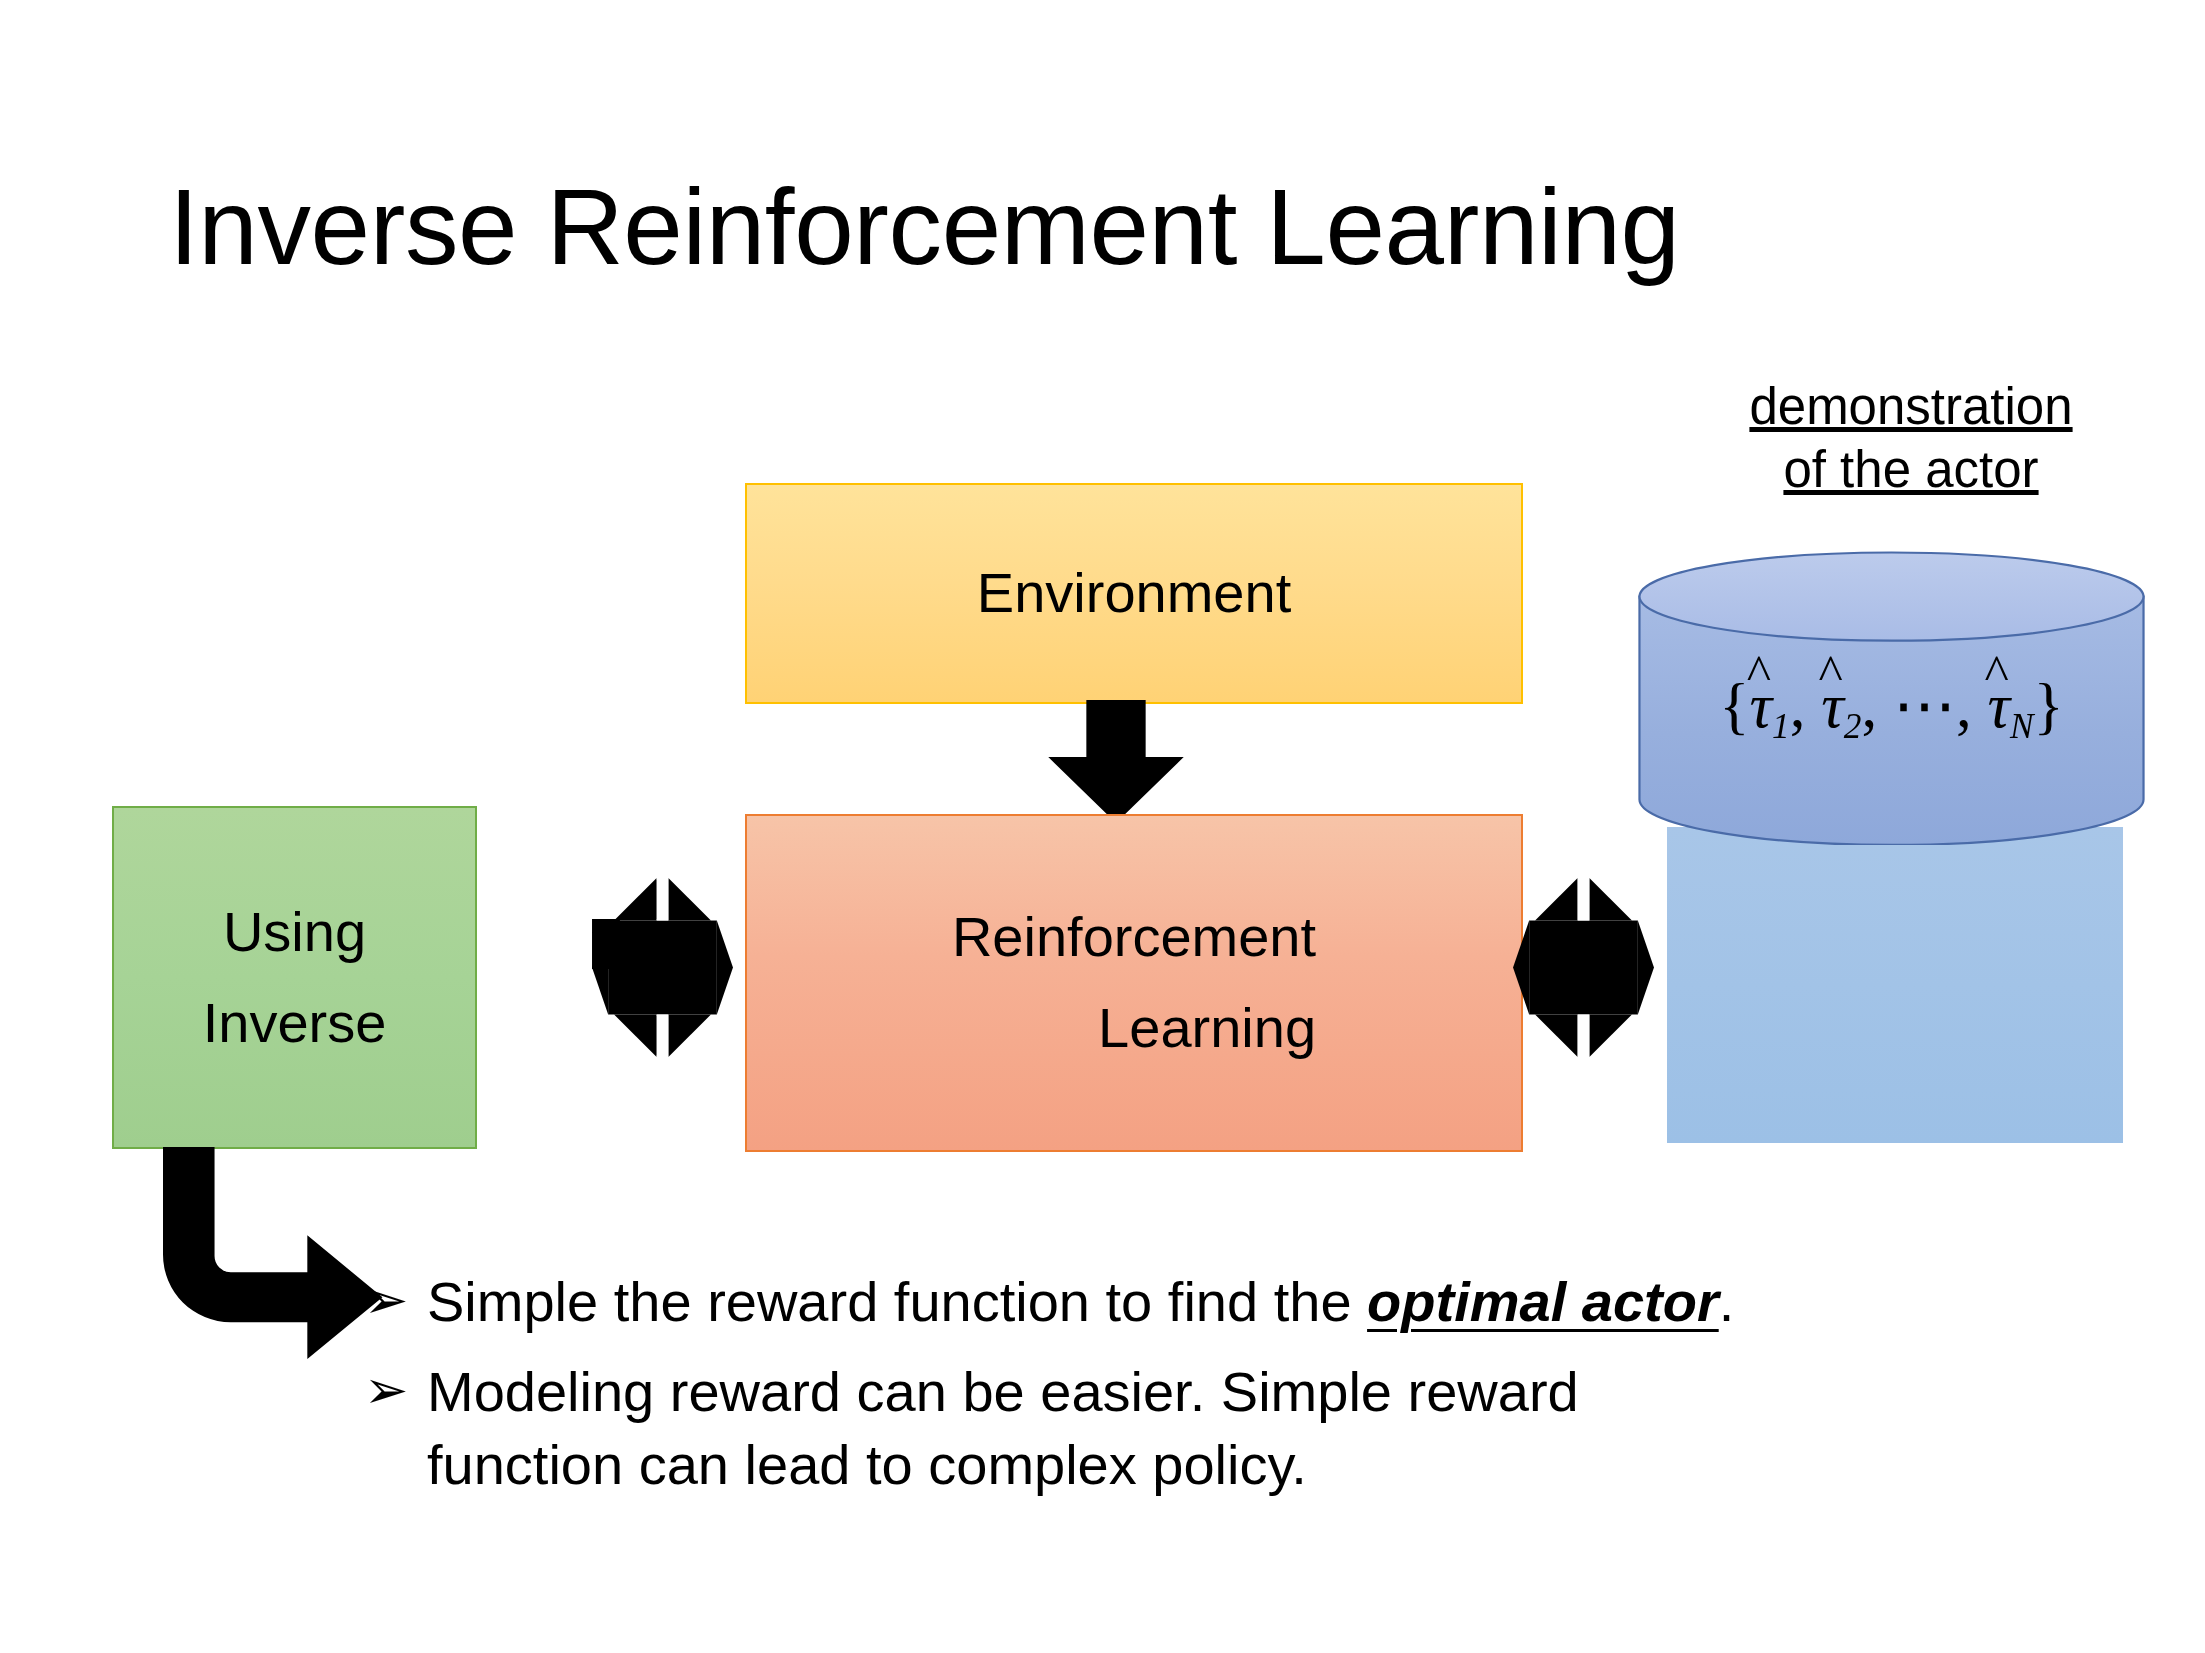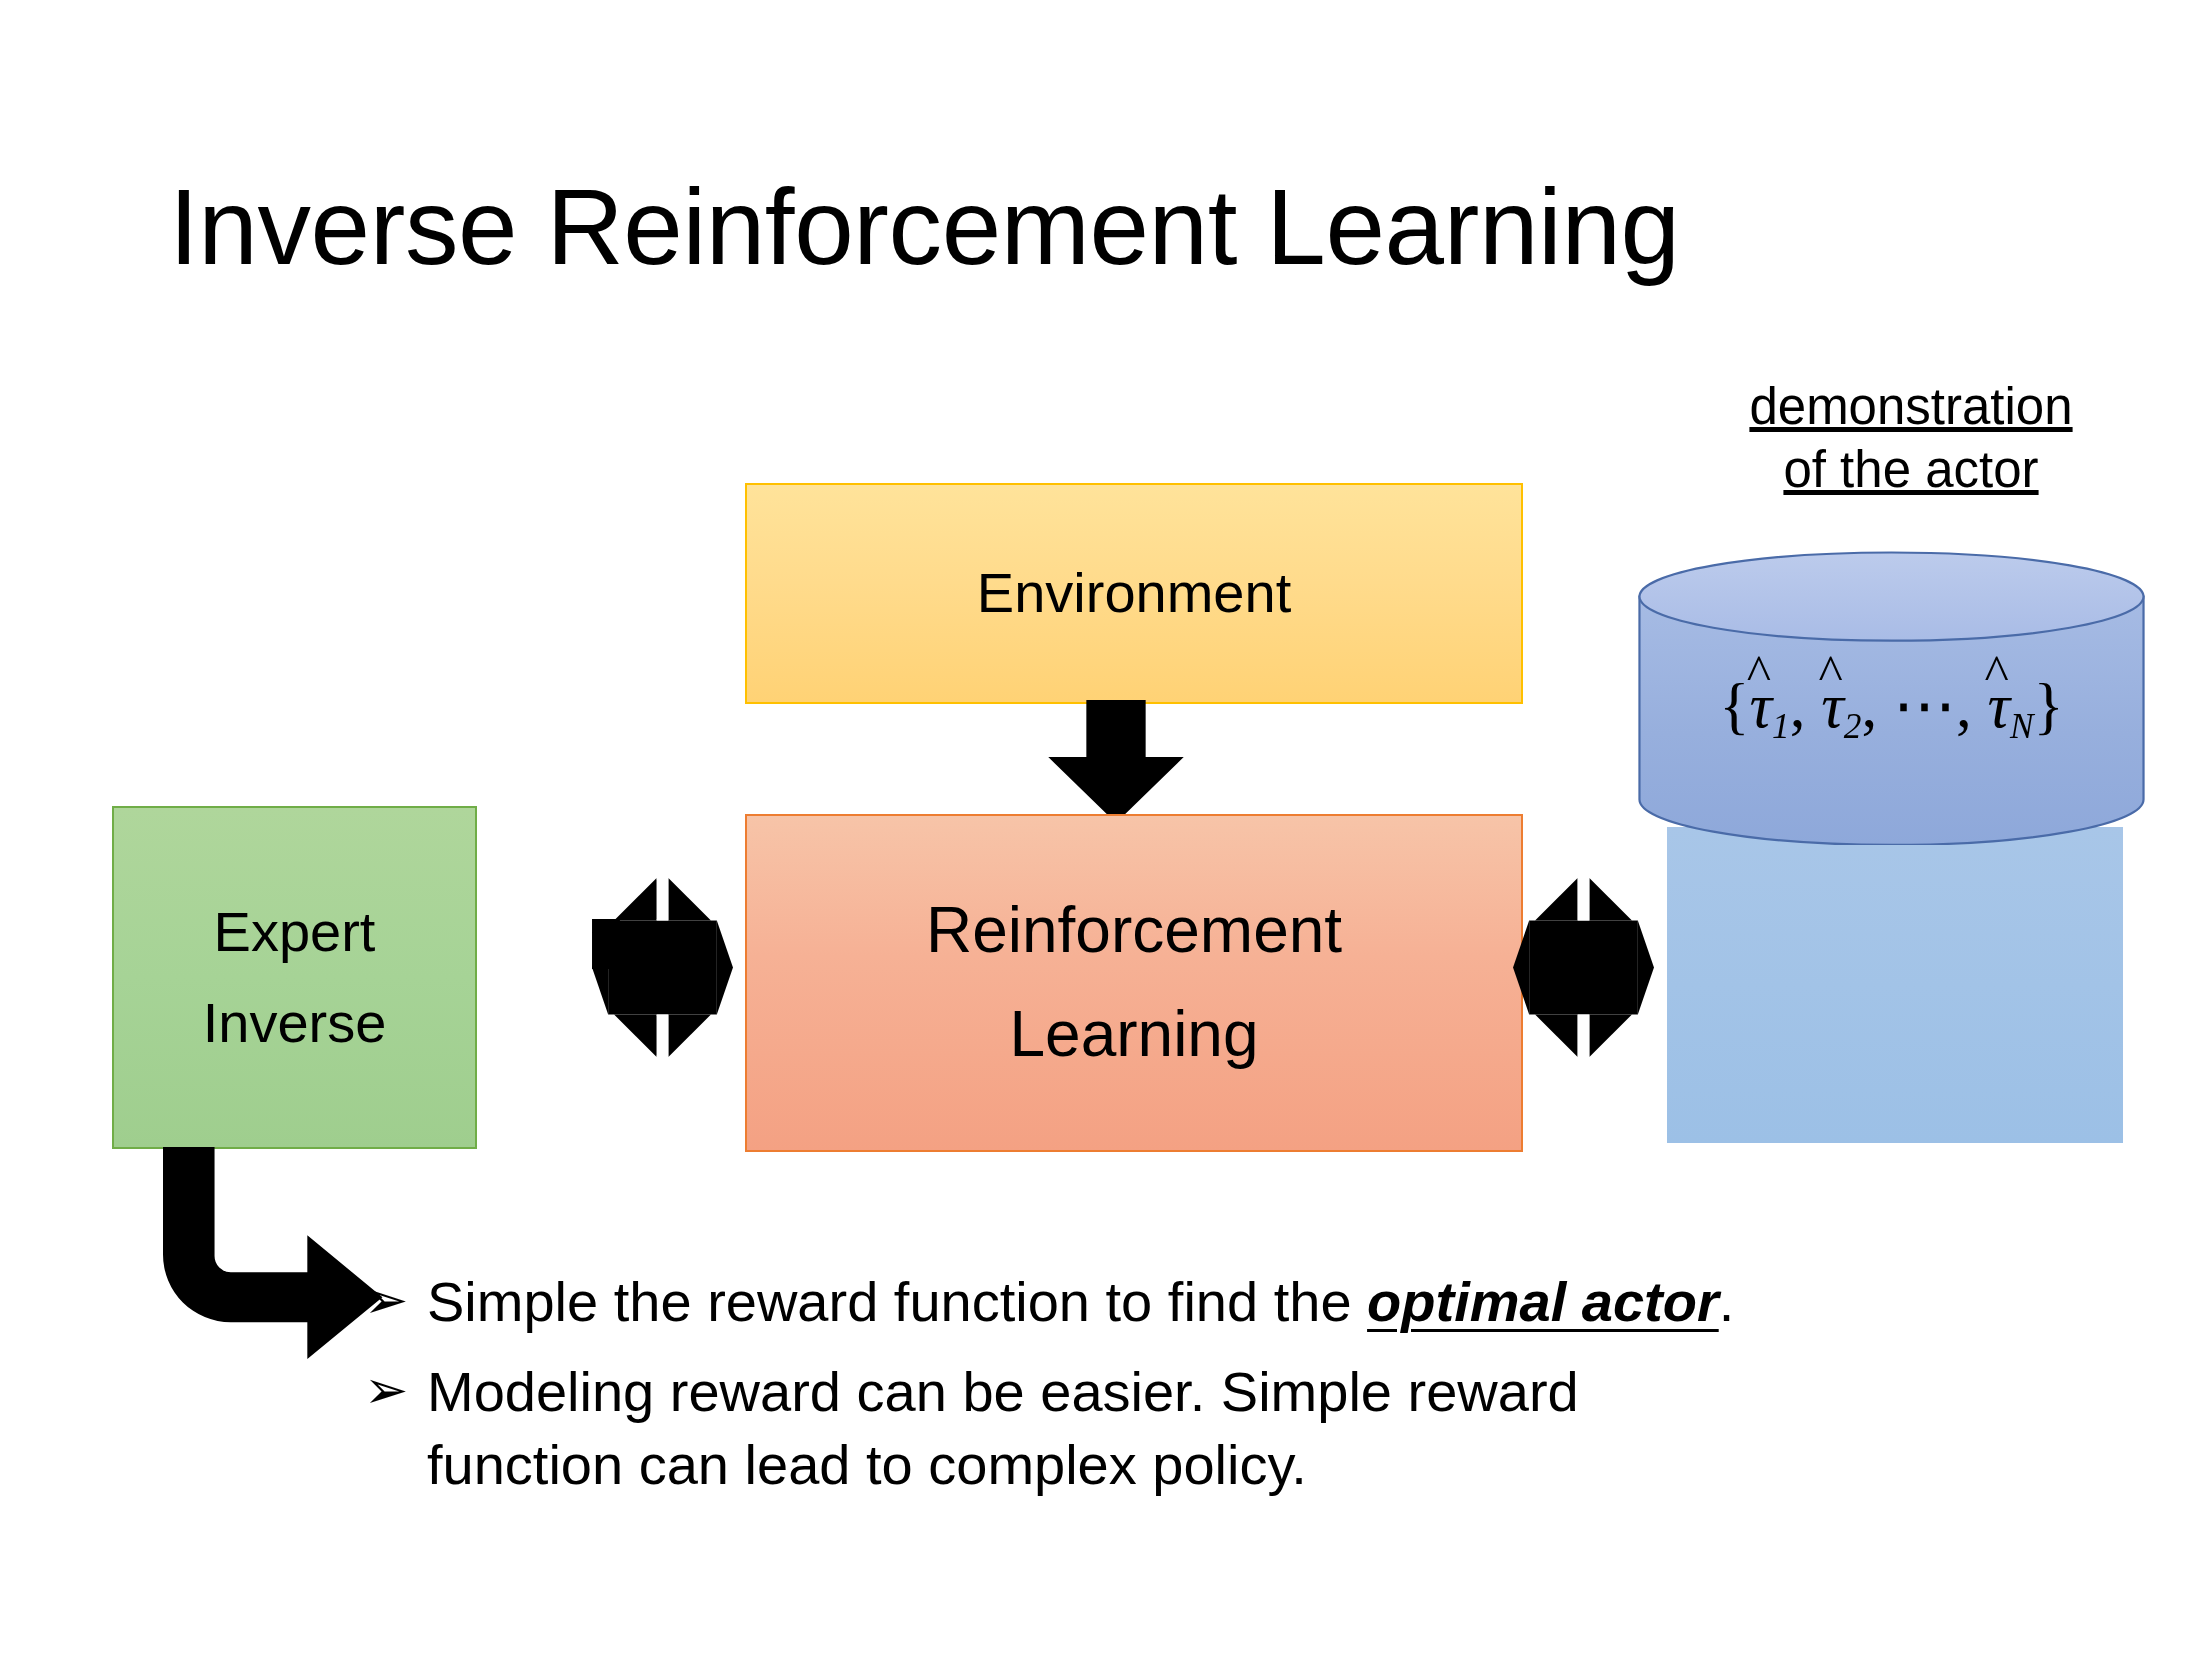--- a/index.html
+++ b/index.html
@@ -48,21 +48,21 @@
 
   
   #rl-box {
     position: absolute;
     left: 745px; top: 814px;
     width: 778px; height: 338px;
     background: linear-gradient(180deg, #F7C4A8 0%, #F6B195 42%, #F4A183 100%);
     border: 2.2px solid #ED7D31;
     display: flex; align-items: center; justify-content: center;
   }
-  #rl-box .boxlabel { font-size: 64px; color: #000; line-height: 1.62; text-align: center; }
+  #rl-box .boxlabel { font-size: 56px; color: #000; line-height: 1.62; text-align: right; }
 
   
   #reward-box {
     position: absolute;
     left: 112px; top: 806px;
     width: 365px; height: 343px;
     background: linear-gradient(180deg, #AFD69B 0%, #A6D396 50%, #9FCE8E 100%);
     border: 2.2px solid #70AD47;
     display: flex; align-items: center; justify-content: center;
   }
@@ -182,21 +182,21 @@
 
   <div id="rl-box">
     <div class="boxlabel">
       <div>Reinforcement</div>
       <div>Learning</div>
     </div>
   </div>
 
   <div id="reward-box">
     <div class="boxlabel">
-      <div>Expert</div>
+      <div>Using</div>
       <div>Inverse</div>
     </div>
   </div>
 
   <svg id="fourway-left" class="fourway" viewBox="0 0 192 252">
     <polygon fill="#000000" points="
       88,6 88,60 38,60 38,78 0,78 0,126 38,126 38,128 0,128 0,176 38,176 38,192 88,192 88,246
       34,192 38,192 38,176 0,176 0,126 38,126 38,78 0,78 0,60 38,60 34,60"></polygon>
     <g fill="#000000">
       <polygon points="88,4 88,62 30,62"></polygon>

